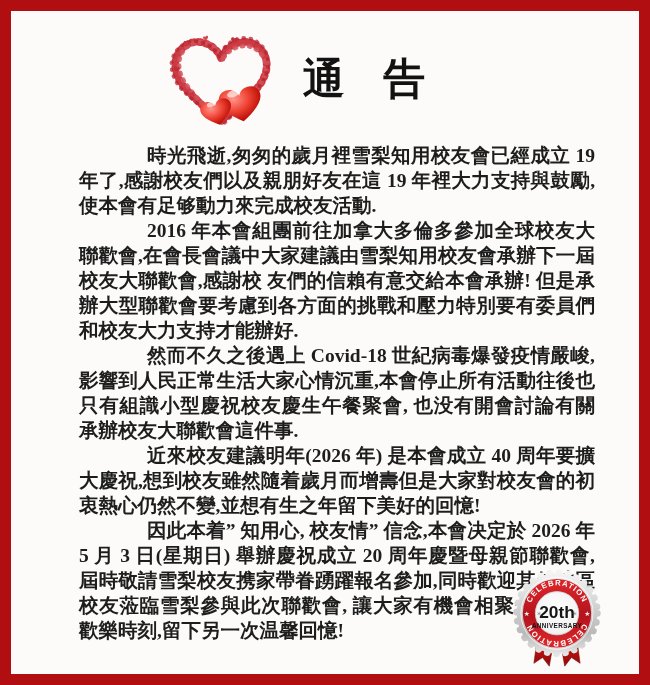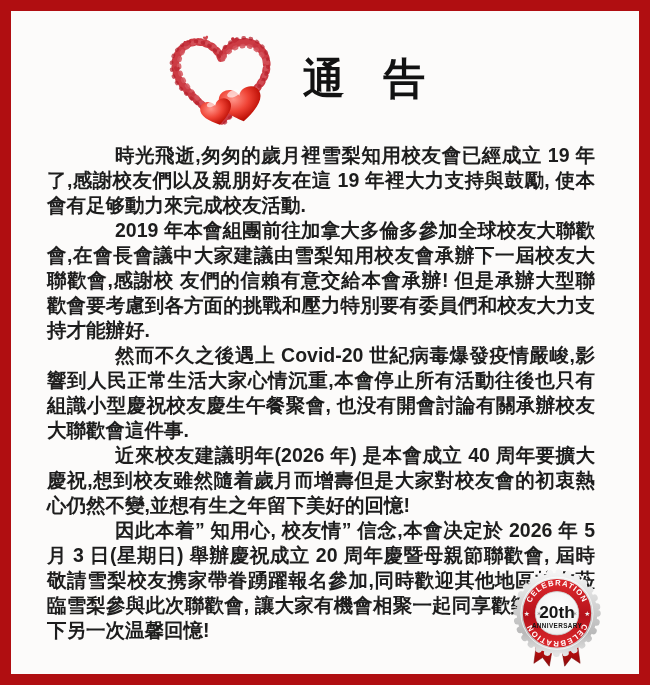--- a/index.html
+++ b/index.html
@@ -12,21 +12,21 @@
   .header{
     display:flex;align-items:center;justify-content:center;
     margin-top:20px;height:102px;margin-right:46px;text-align:right;
   }
   .hearts{width:112px;height:100px;flex:0 0 auto;}
   .title{
     font-family:"Liberation Serif","DejaVu Serif",serif;
     font-size:42px;font-weight:600;color:#121212;
     letter-spacing:14px;margin:0 0 6px 26px;white-space:nowrap;
   }
-  .content{padding:10px 44px 0 36px;}
+  .content{padding:10px 44px 0 68px;font-family:Liberation Serif, serif;}
   .content p{
     margin:0;font-size:19.5px;line-height:25px;font-weight:600;
     color:#1d1d1d;text-align:justify;text-indent:68px;
   }
   .signature{
     margin-top:36px;text-align:center;
     font-family:"Liberation Serif","DejaVu Serif",serif;
     font-size:28px;font-weight:600;color:#141414;letter-spacing:2px;
   }
   .badge{position:absolute;right:24px;bottom:3px;width:116px;height:102px;}
@@ -65,22 +65,22 @@
         <ellipse cx="71" cy="64" rx="7" ry="3.6" transform="rotate(-22 71 64)" fill="#ffffff" opacity="0.65"></ellipse>
         <use href="#uheart" transform="translate(53,81) rotate(-14) scale(0.88)" fill="url(#redG)"></use>
         <ellipse cx="48" cy="75" rx="5" ry="2.6" transform="rotate(-24 48 75)" fill="#ffffff" opacity="0.6"></ellipse>
       </g>
     </svg>
     <h1 class="title">通 告</h1>
   </div>
 
   <div class="content">
     <p>時光飛逝,匆匆的歲月裡雪梨知用校友會已經成立 19 年了,感謝校友們以及親朋好友在這 19 年裡大力支持與鼓勵, 使本會有足够動力來完成校友活動.</p>
-    <p>2019 年本會組團前往加拿大多倫多參加全球校友大聯歡會,在會長會議中大家建議由雪梨知用校友會承辦下一屆校友大聯歡會,感謝校 友們的信賴有意交給本會承辦! 但是承辦大型聯歡會要考慮到各方面的挑戰和壓力特別要有委員們和校友大力支持才能辦好.</p>
-    <p>然而不久之後遇上 Covid-20 世紀病毒爆發疫情嚴峻,影響到人民正常生活大家心情沉重,本會停止所有活動往後也只有組識小型慶祝校友慶生午餐聚會, 也没有開會討論有關承辦校友大聯歡會這件事.</p>
+    <p>2016 年本會組團前往加拿大多倫多參加全球校友大聯歡會,在會長會議中大家建議由雪梨知用校友會承辦下一屆校友大聯歡會,感謝校 友們的信賴有意交給本會承辦! 但是承辦大型聯歡會要考慮到各方面的挑戰和壓力特別要有委員們和校友大力支持才能辦好.</p>
+    <p>然而不久之後遇上 Covid-18 世紀病毒爆發疫情嚴峻,影響到人民正常生活大家心情沉重,本會停止所有活動往後也只有組識小型慶祝校友慶生午餐聚會, 也没有開會討論有關承辦校友大聯歡會這件事.</p>
     <p>近來校友建議明年(2026 年) 是本會成立 40 周年要擴大慶祝,想到校友雖然隨着歲月而增壽但是大家對校友會的初衷熱心仍然不變,並想有生之年留下美好的回憶!</p>
     <p>因此本着” 知用心, 校友情” 信念,本會决定於 2026 年 5 月 3 日(星期日) 舉辦慶祝成立 20 周年慶暨母親節聯歡會, 屆時敬請雪梨校友携家帶眷踴躍報名參加,同時歡迎其他地區校友蒞臨雪梨參與此次聯歡會, 讓大家有機會相聚一起同享歡樂時刻,留下另一次温馨回憶!</p>
   </div>
 
   <div class="signature">澳洲雪梨知用校友會 謹啟</div>
 
   <svg class="badge" viewBox="0 0 120 106" aria-hidden="true">
     <defs>
       <linearGradient id="silverG" x1="0" y1="0" x2="0" y2="1">
         <stop offset="0%" stop-color="#f4f4f4"></stop>

